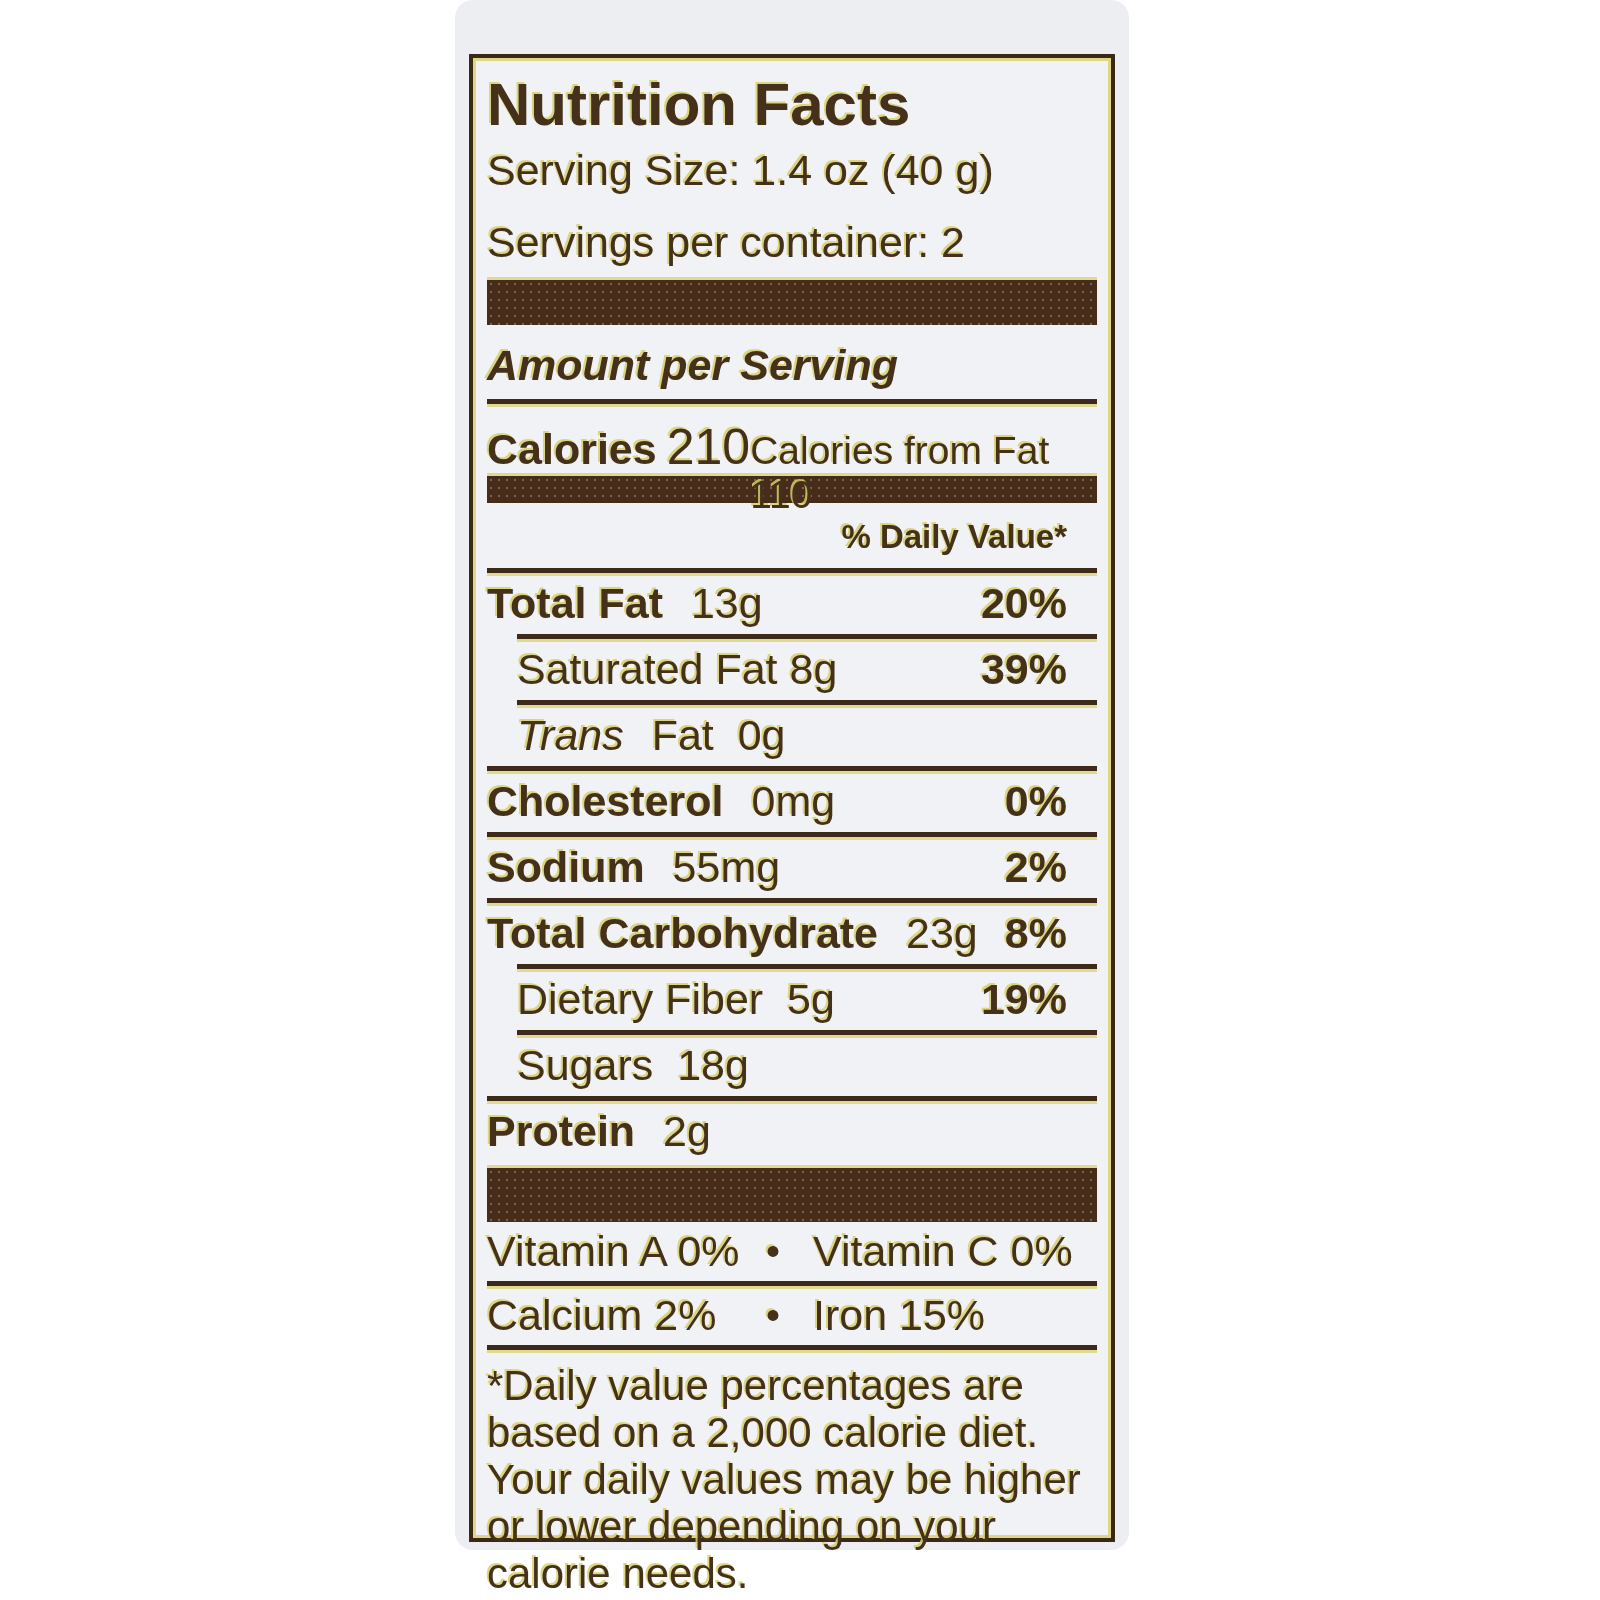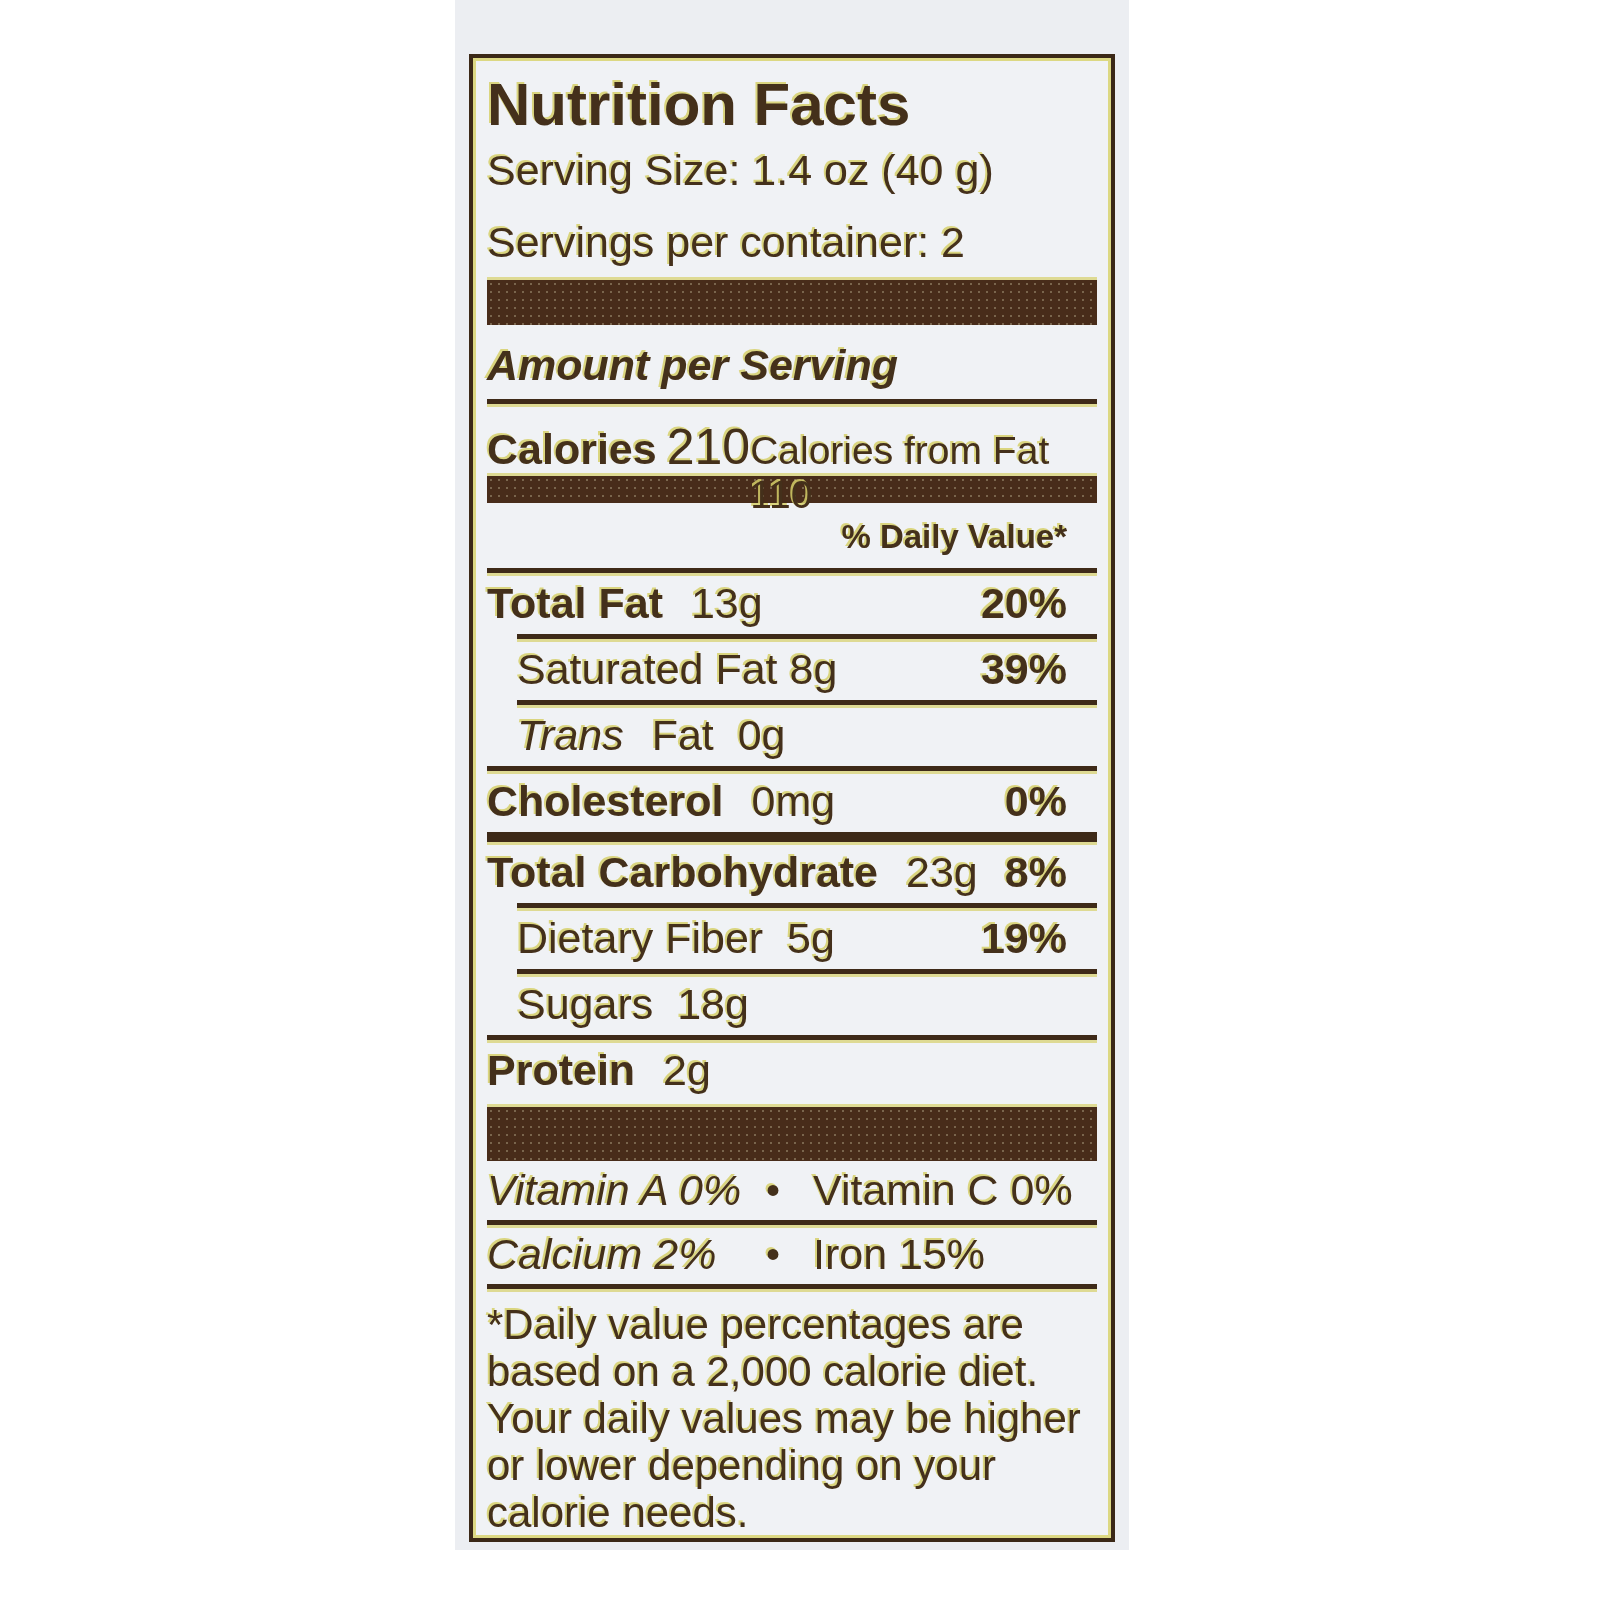--- a/index.html
+++ b/index.html
@@ -10,20 +10,21 @@
     position: relative;
     overflow: hidden;
     font-family: "Liberation Sans", sans-serif;
     color: #44301b;
   }
   .photo {
     position: absolute;
     left: 455px; top: 0;
     width: 674px; height: 1550px;
     background: #eceef2;
+    border-radius: 18px;
   }
   .label-box {
     position: absolute;
     left: 14px; top: 54px;
     width: 646px; height: 1488px;
     border: 4px solid #3b2817;
     background: #f0f2f5;
     box-shadow: inset 0 0 0 3px rgba(216,211,110,0.85);
     padding: 0 14px;
   }
@@ -98,21 +99,21 @@
     font-weight: bold;
     margin-left: auto;
     padding-right: 30px;
   }
   .micro-row {
     display: flex;
     align-items: center;
     height: 59px;
     font-size: 43px;
   }
-  .micro-row .left { width: 258px; font-style: italic; }
+  .micro-row .left { width: 258px; }
   .micro-row .bullet { width: 56px; text-align: center; font-size: 40px; }
   .micro-row .right { margin-left: 12px; }
   .footnote {
     margin-top: 12px;
     font-size: 42px;
     line-height: 47px;
     padding-right: 4px;
   }
 </style>
 </head>
@@ -164,20 +165,25 @@
     </div>
     <div class="rule"></div>
 
     <div class="nutrient-row glow">
       <span class="b">Cholesterol</span>
         <span class="r"> 0mg</span>
       <span class="dv">0%</span>
     </div>
     <div class="rule"></div>
 
+    <div class="nutrient-row glow">
+      <span class="b">Sodium</span>
+        <span class="r"> 55mg</span>
+      <span class="dv">2%</span>
+    </div>
     <div class="rule"></div>
 
     <div class="nutrient-row glow">
       <span class="b">Total Carbohydrate</span>
         <span class="r"> 23g</span>
       <span class="dv">8%</span>
     </div>
     <div class="rule indent"></div>
 
     <div class="nutrient-row indent glow">

